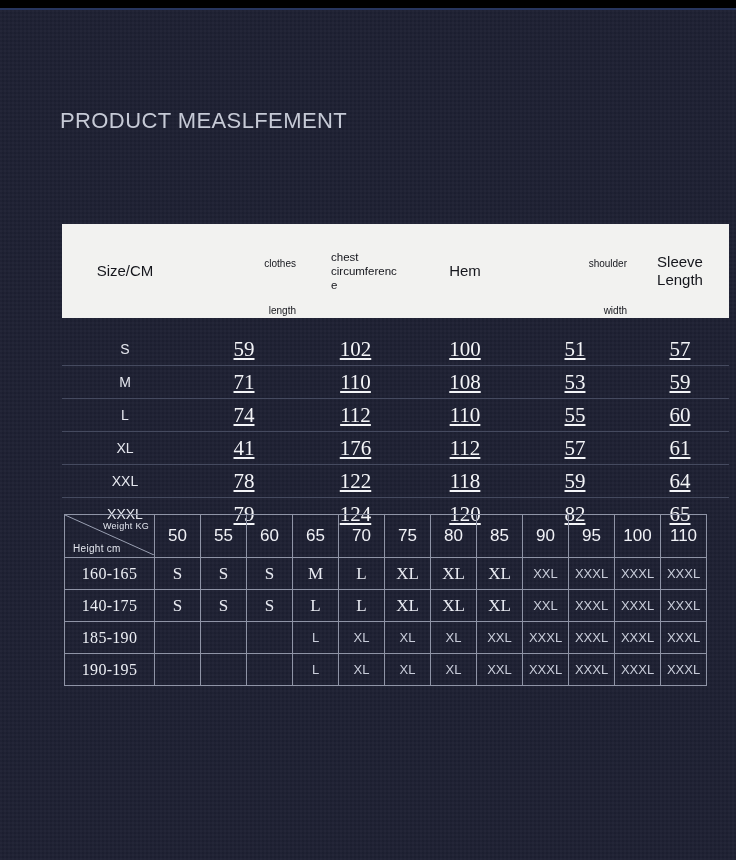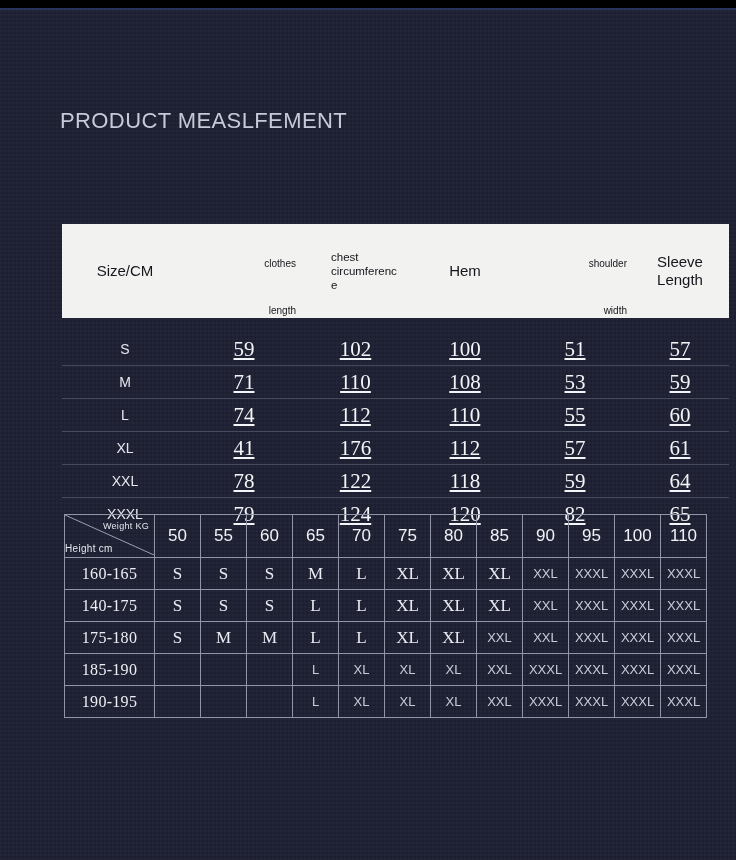--- a/index.html
+++ b/index.html
@@ -162,21 +162,21 @@
     position: absolute;
     top: 6px;
     right: 5px;
     font-size: 9px;
     color: #e3e6ee;
     letter-spacing: 0.3px;
   }
   .corner-height {
     position: absolute;
     bottom: 3px;
-    left: 0;
+    left: 8px;
     font-size: 10px;
     color: #e3e6ee;
     letter-spacing: 0.3px;
   }
   #grid-table thead th.wcol {
     height: 40px;
     font-family: "Liberation Sans", sans-serif;
     font-size: 17px;
     color: #f1f2f7;
     width: 43px;
@@ -346,35 +346,20 @@
             <td class="val-serif">L</td>
             <td class="val-serif">XL</td>
             <td class="val-serif">XL</td>
             <td class="val-serif">XL</td>
             <td class="val-sans">XXL</td>
             <td class="val-sans">XXXL</td>
             <td class="val-sans">XXXL</td>
             <td class="val-sans">XXXL</td>
           </tr>
           <tr>
-            <td class="hrow">175-180</td>
-            <td class="val-serif">S</td>
-            <td class="val-serif">M</td>
-            <td class="val-serif">M</td>
-            <td class="val-serif">L</td>
-            <td class="val-serif">L</td>
-            <td class="val-serif">XL</td>
-            <td class="val-serif">XL</td>
-            <td class="val-sans">XXL</td>
-            <td class="val-sans">XXL</td>
-            <td class="val-sans">XXXL</td>
-            <td class="val-sans">XXXL</td>
-            <td class="val-sans">XXXL</td>
-          </tr>
-          <tr>
             <td class="hrow">185-190</td>
             <td class="val-sans"></td>
             <td class="val-sans"></td>
             <td class="val-sans"></td>
             <td class="val-sans">L</td>
             <td class="val-sans">XL</td>
             <td class="val-sans">XL</td>
             <td class="val-sans">XL</td>
             <td class="val-sans">XXL</td>
             <td class="val-sans">XXXL</td>

